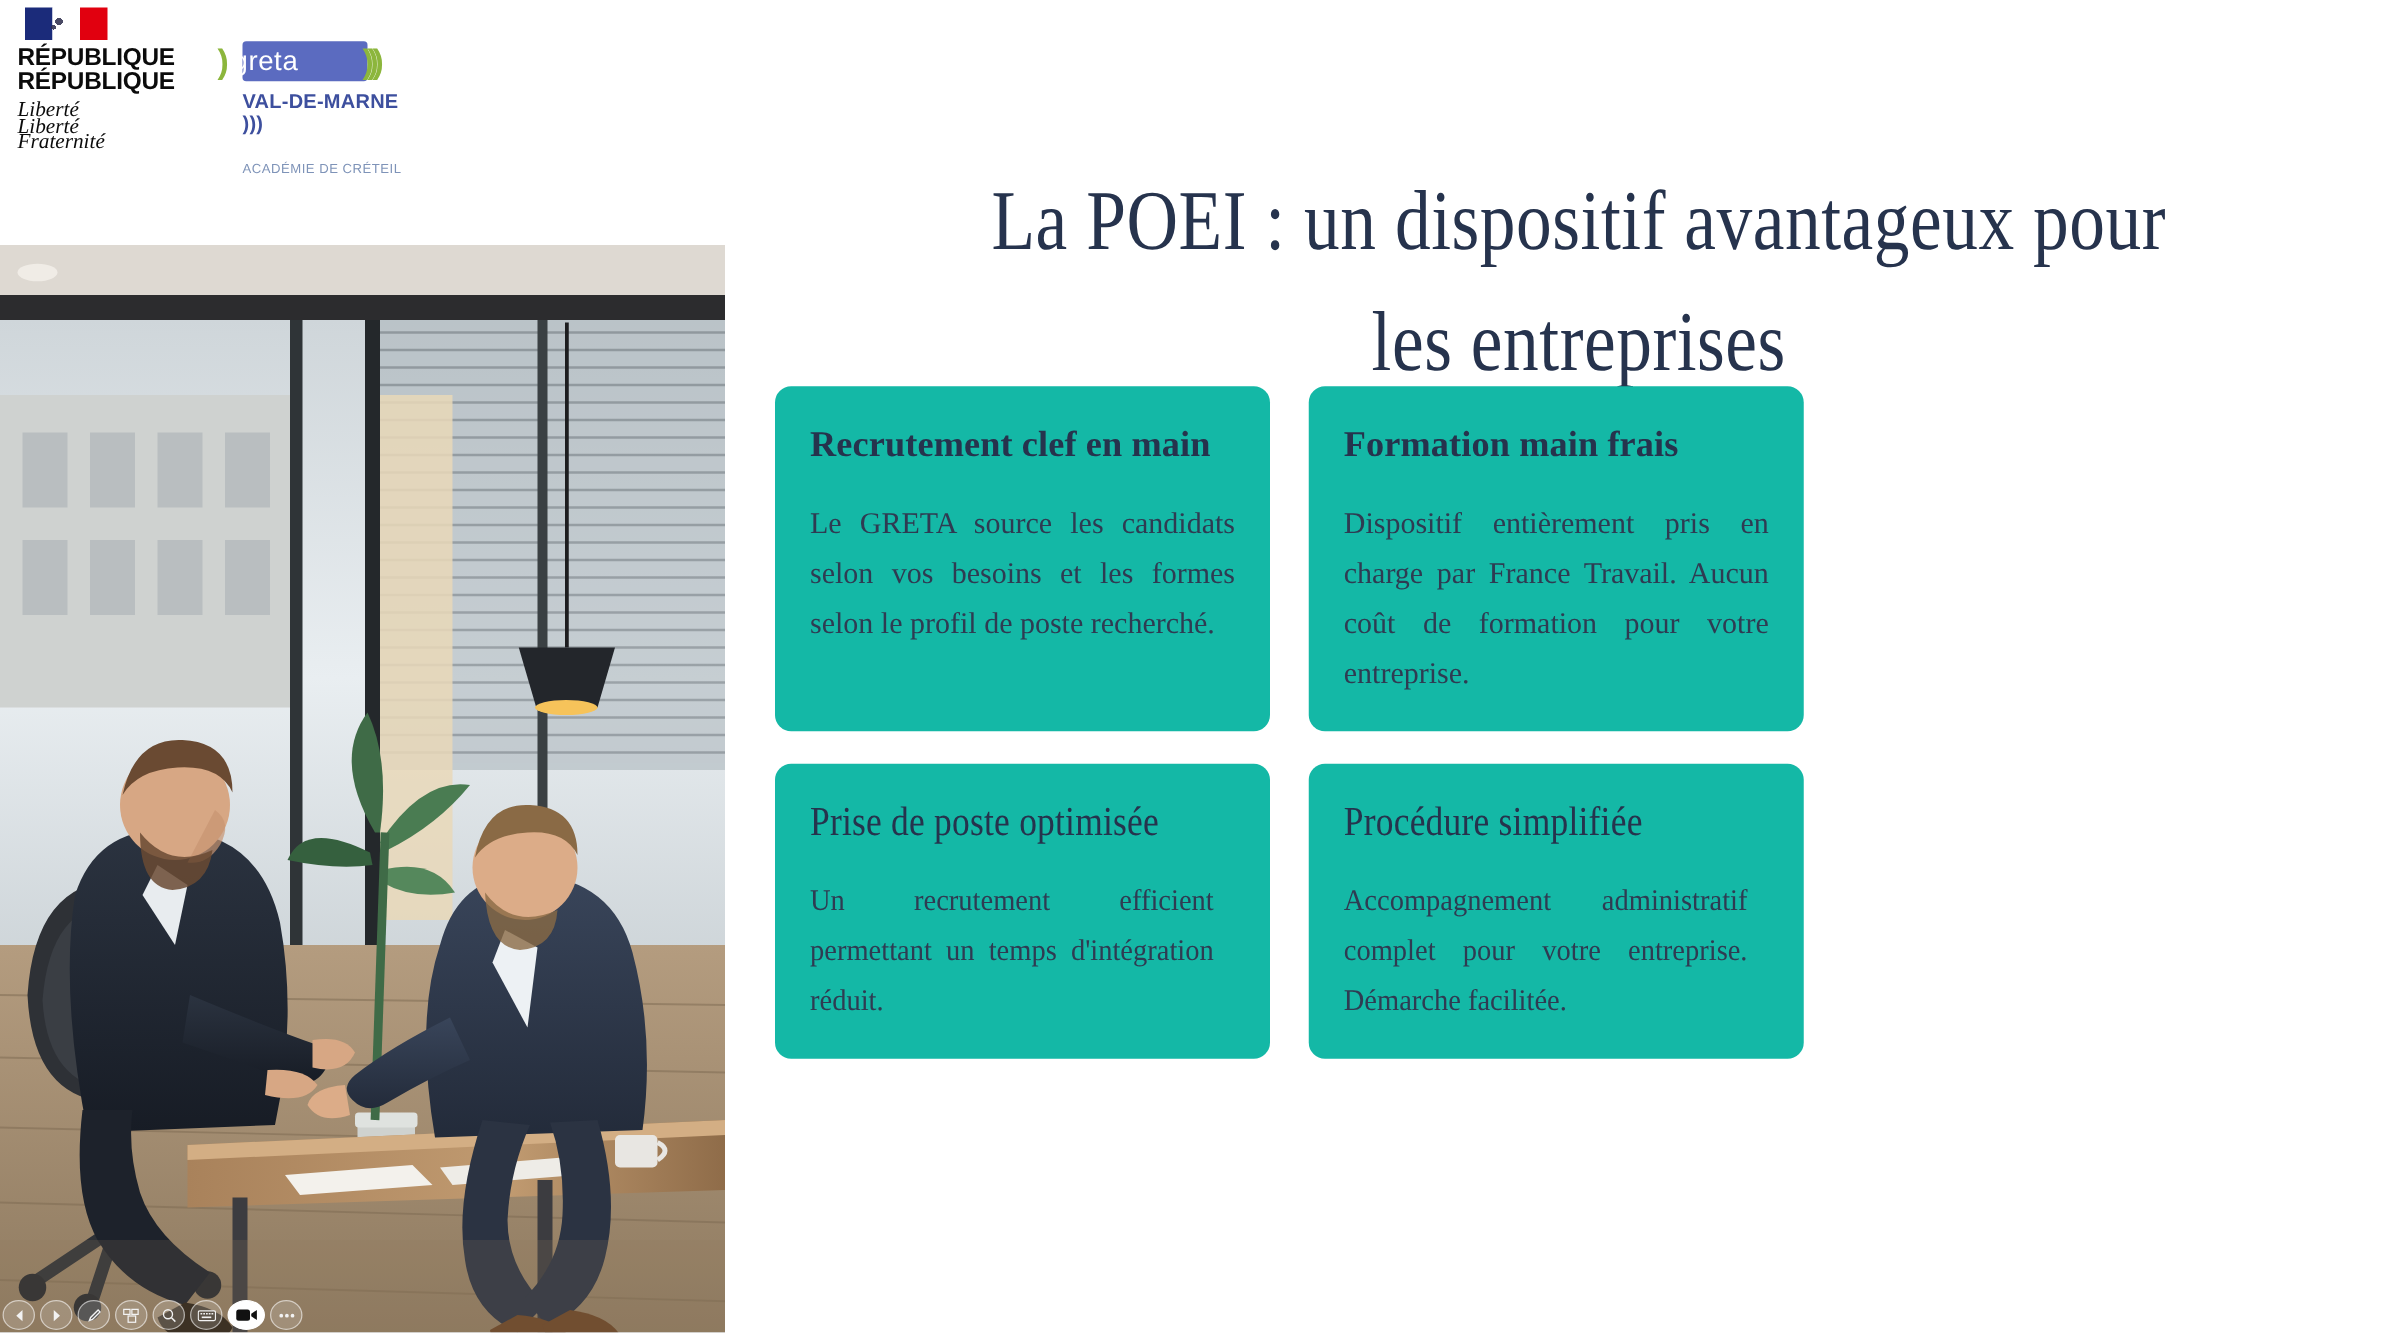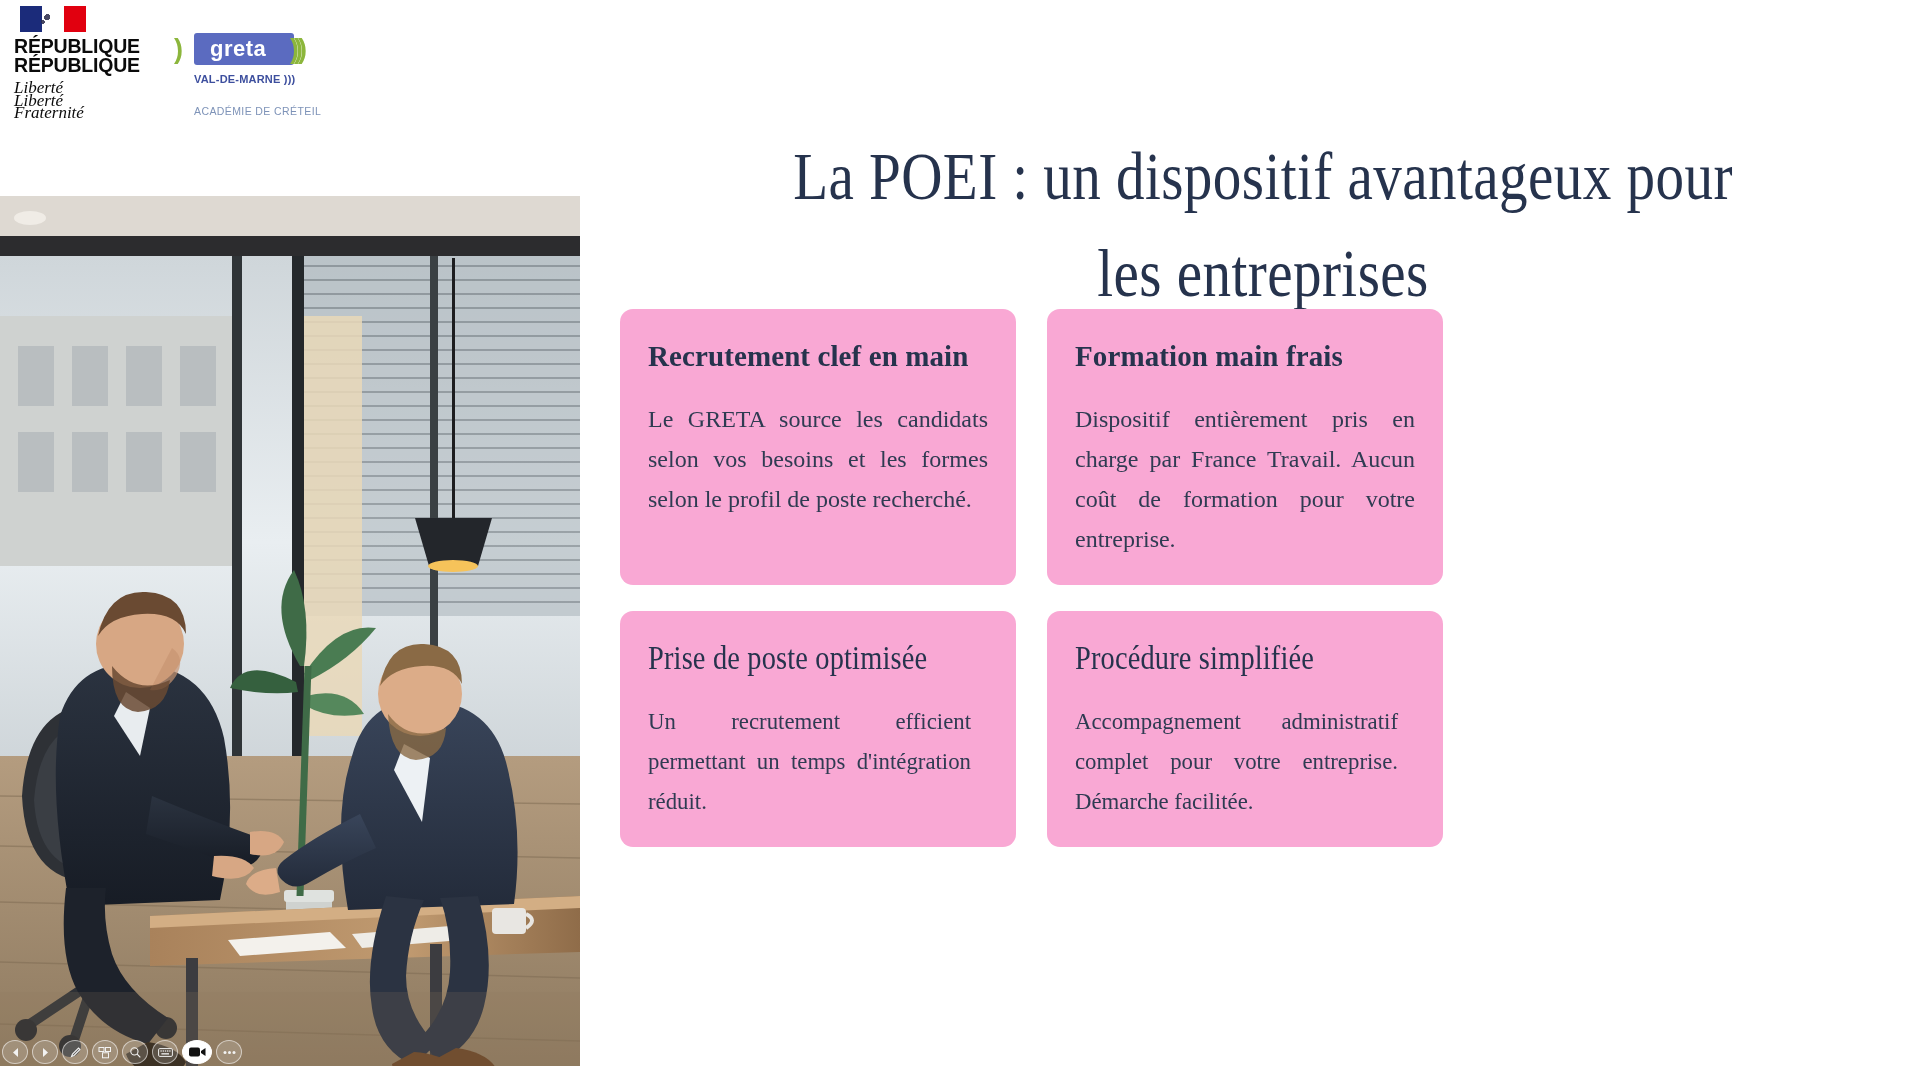--- a/index.html
+++ b/index.html
@@ -88,44 +88,44 @@
     position: absolute;
     left: 20px; top: 3px;
     width: 100px; height: 32px;
     background: #5b6bc0;
     border-radius: 3px;
   }
   .greta-word {
     position: relative;
     z-index: 2;
     font-family: "Liberation Sans", sans-serif;
-    font-weight: 700;
+    font-weight: 400;
     font-size: 22px;
     color: #ffffff;
     letter-spacing: 0.5px;
-    margin-left: 36px;
+    margin-left: 12px;
     line-height: 38px;
   }
   .chev-left, .chev-right {
     position: absolute;
     top: 4px;
     font-family: "Liberation Sans", sans-serif;
     font-weight: 700;
     font-size: 27px;
     line-height: 30px;
     color: #8cb63c;
     letter-spacing: -5px;
   }
   .chev-left { left: 0px; }
   .chev-right { left: 116px; }
 
   .greta-sub1 {
     font-family: "Liberation Sans", sans-serif;
     font-weight: 700;
-    font-size: 11px;
+    font-size: 16px;
     letter-spacing: .2px;
     color: #3d4f9e;
     margin-top: 5px;
     margin-left: 20px;
   }
   .greta-sub2 {
     font-family: "Liberation Sans", sans-serif;
     font-size: 10.5px;
     letter-spacing: .4px;
     color: #7e93b8;
@@ -200,21 +200,21 @@
     left: 0px;
     top: 309px;
     width: 1288px;
     display: grid;
     grid-template-columns: 396px 396px;
     column-gap: 31px;
     row-gap: 26px;
   }
 
   .card {
-    background: #f9a8d4;
+    background: #14b8a6;
     border-radius: 13px;
     padding: 30px 28px 26px 28px;
     min-height: 260px;
   }
   .card.short { min-height: 218px; }
 
   .card h3 {
     font-family: "Liberation Serif", serif;
     font-weight: 700;
     font-size: 29px;

